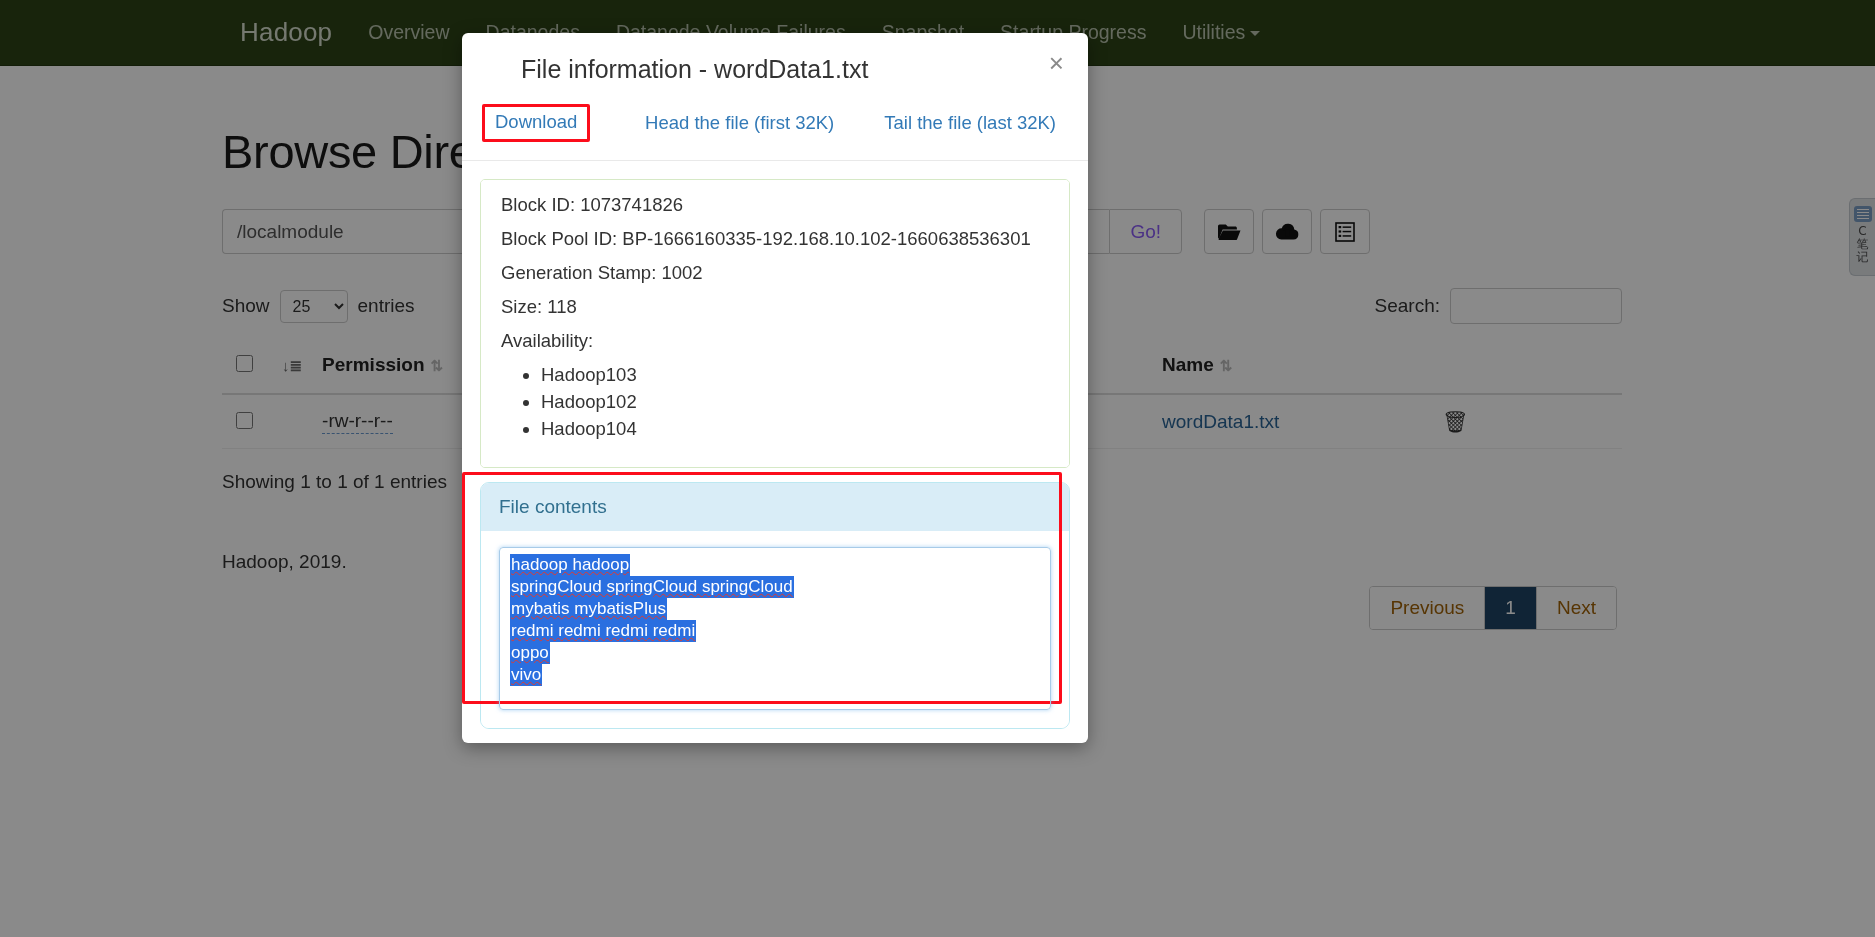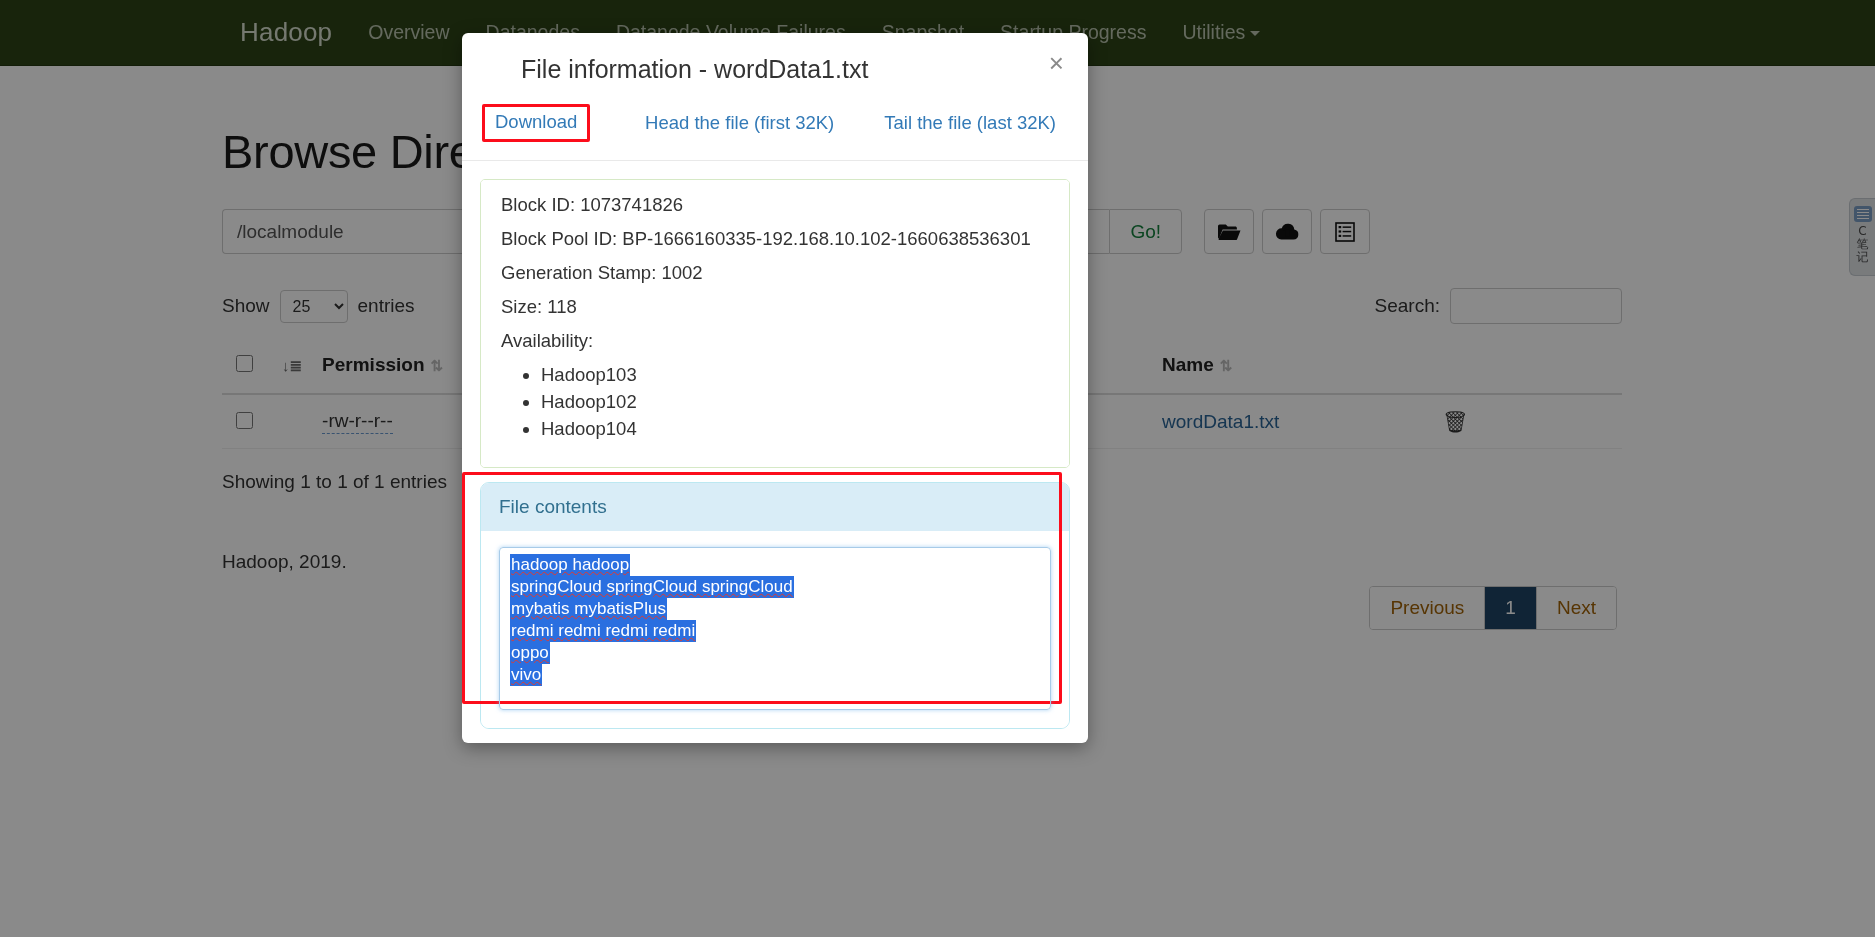--- a/index.html
+++ b/index.html
@@ -85,21 +85,21 @@
     background: #fff;
     font-family: "Liberation Sans", sans-serif;
     outline: none;
   }
   .go-btn {
     border: 1px solid #ccc;
     background: #fff;
     border-radius: 0 4px 4px 0;
     padding: 0 20px;
     font-size: 19px;
-    color: #15803d;
+    color: #8b5cf6;
     cursor: pointer;
     font-family: "Liberation Sans", sans-serif;
   }
   .tool-btns {
     display: flex;
     gap: 8px;
     margin-left: 22px;
   }
   .tool-btn {
     width: 50px; height: 45px;

